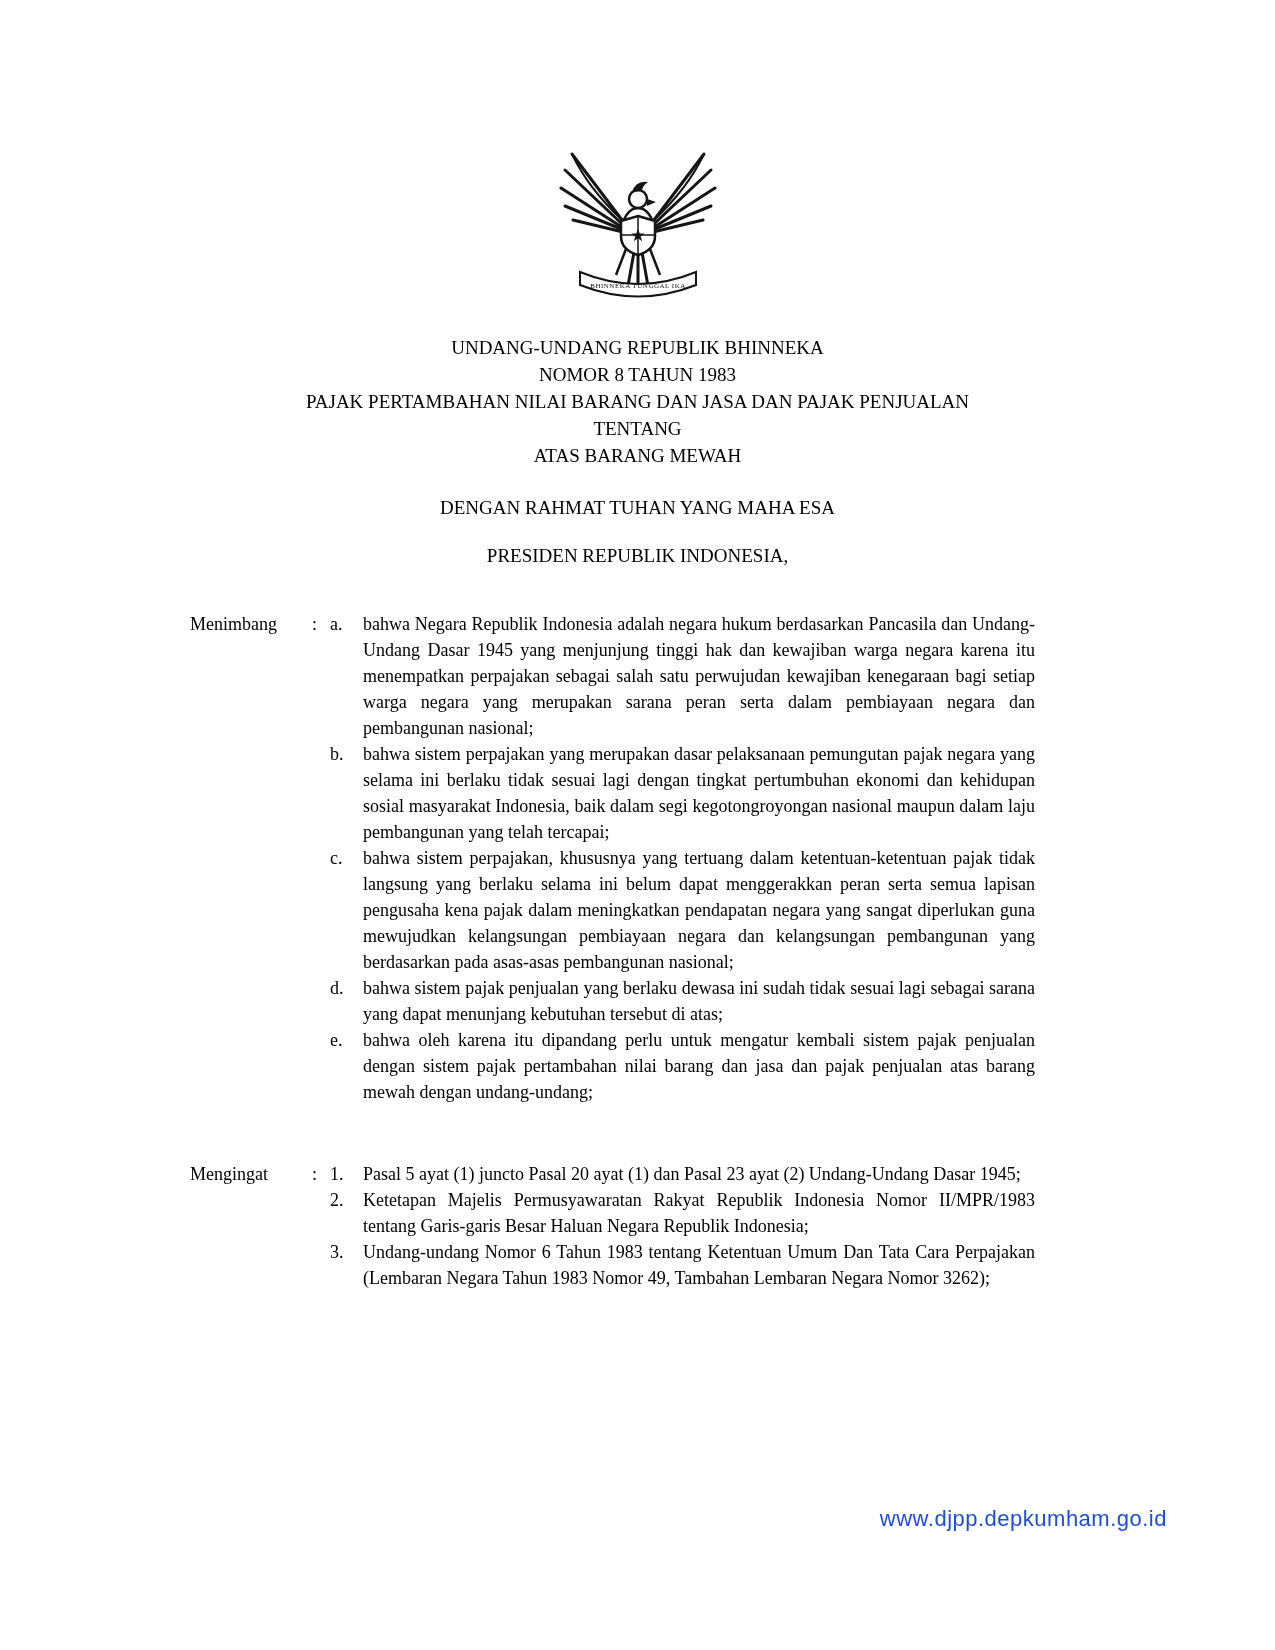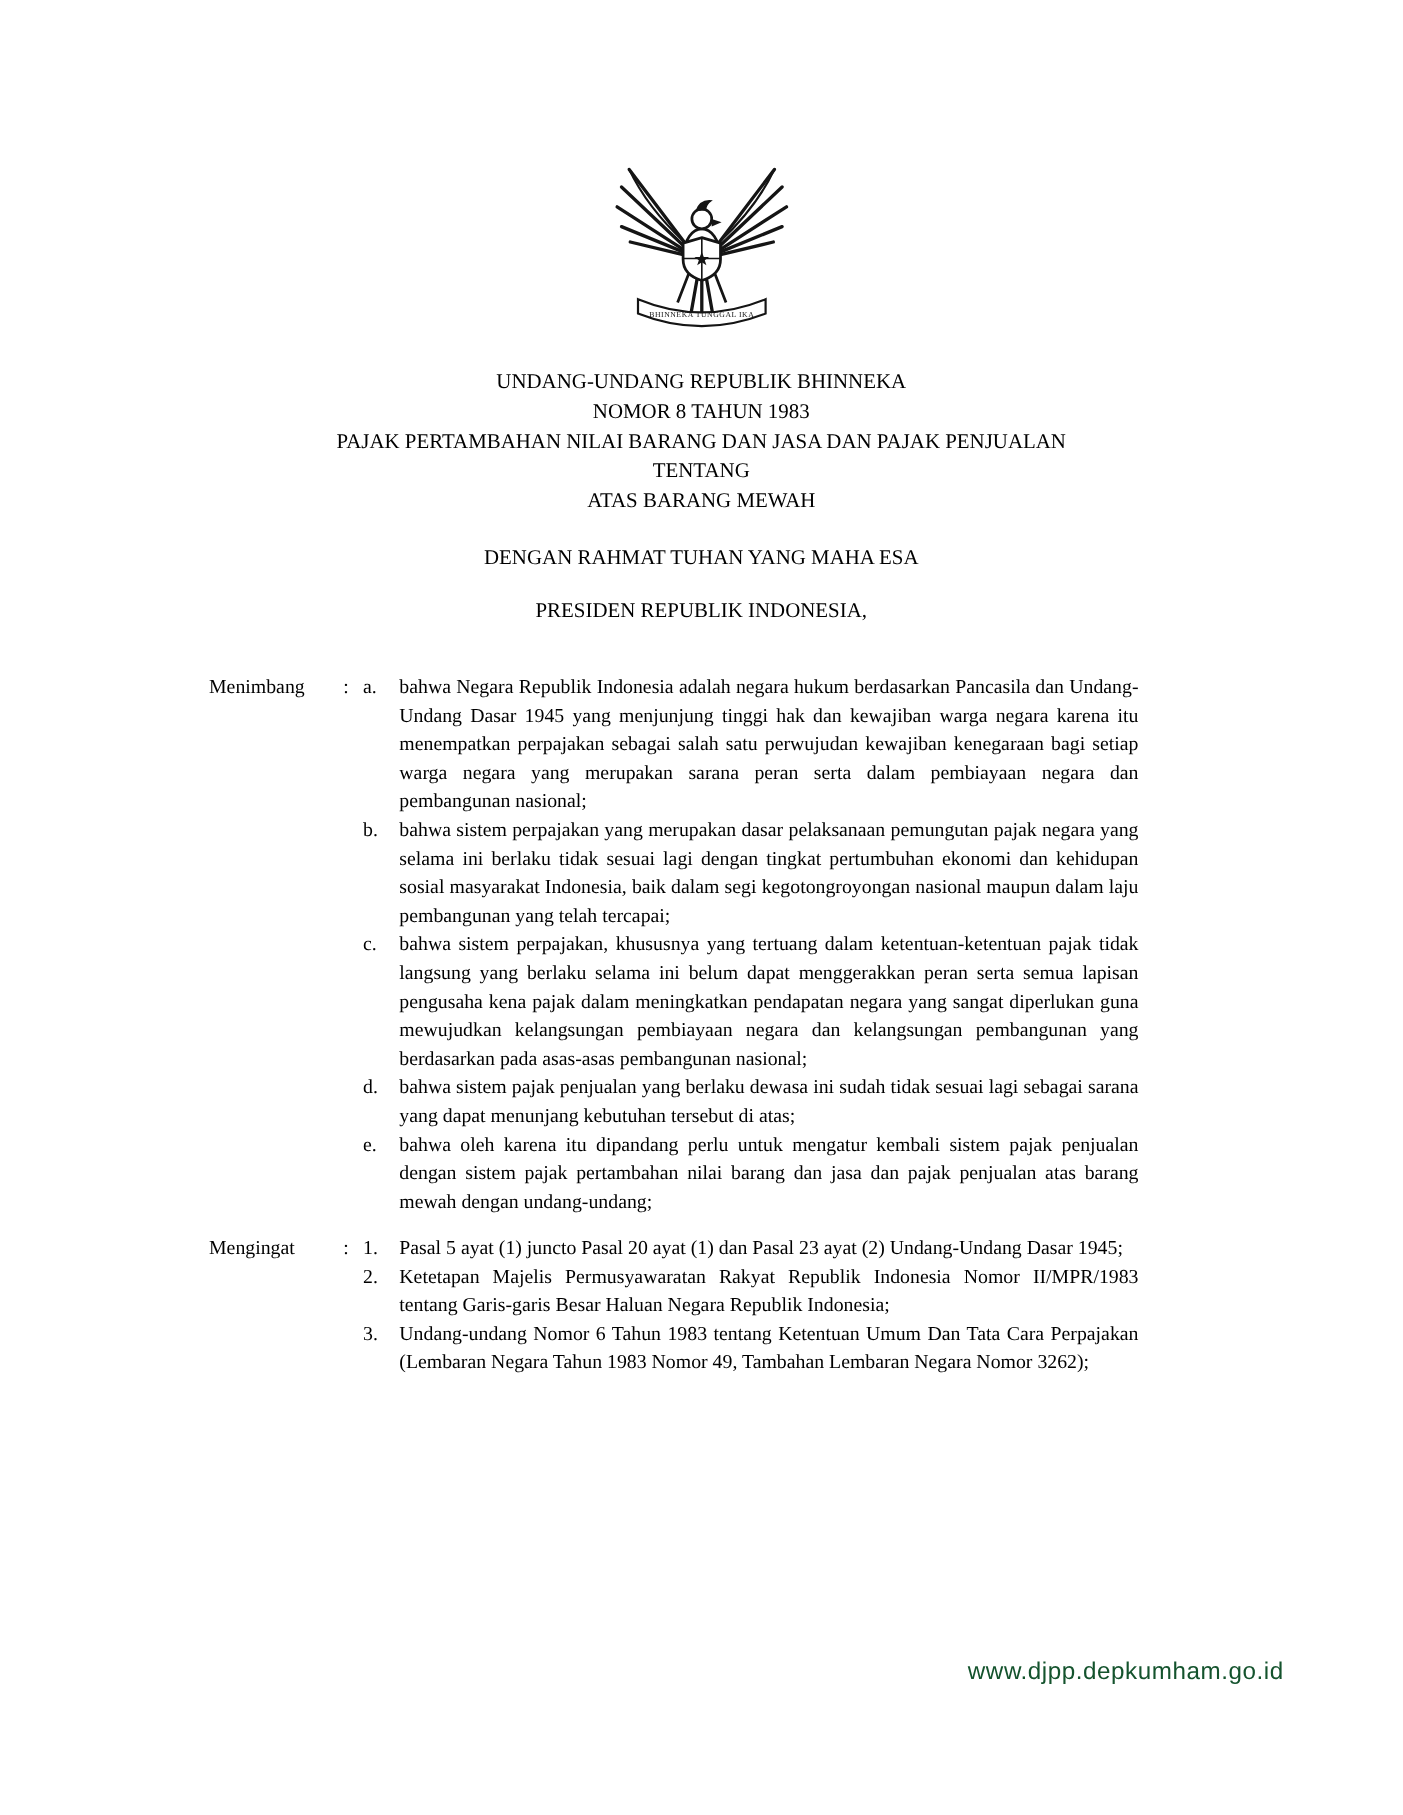--- a/index.html
+++ b/index.html
@@ -31,34 +31,34 @@
   }
   .invocation { margin-top: 25px; }
   .authority  { margin-top: 21px; }
   .body-block {
     padding: 0 240px 0 190px;
     margin-top: 42px;
     font-size: 18px;
     line-height: 26px;
   }
   .clause-section { display: flex; align-items: flex-start; }
-  .clause-section.mengingat { margin-top: 16px; }
+  .clause-section.mengingat { margin-top: 56px; }
   .clause-label { width: 122px; flex: none; }
   .clause-colon { width: 18px; flex: none; }
   .clause-items { flex: 1; min-width: 0; }
   .clause-item { display: flex; align-items: flex-start; }
   .clause-item .marker { width: 33px; flex: none; }
   .clause-item .text { flex: 1; text-align: justify; }
   .watermark {
     position: absolute;
     top: 1506px;
     right: 108px;
     font-family: "Liberation Sans", "DejaVu Sans", sans-serif;
     font-size: 22px;
-    color: #14532d;
+    color: #1d4ed8;
     letter-spacing: 0.5px;
   }
 </style>
 </head>
 <body>
 
 <div class="page">
 
   <div class="emblem-wrap">
     <svg class="garuda" width="160" height="172" viewBox="0 0 160 172" aria-hidden="true">

